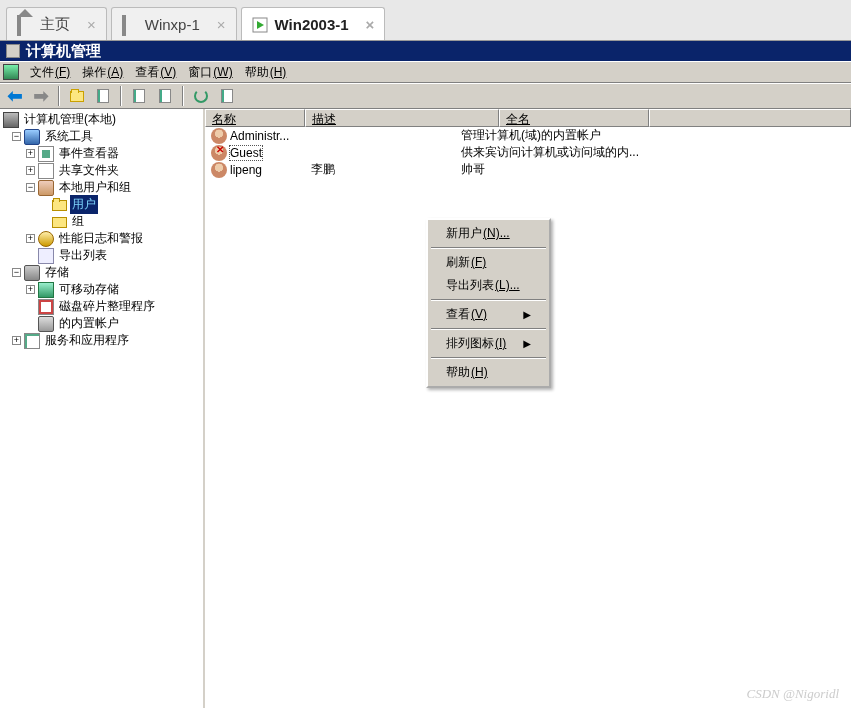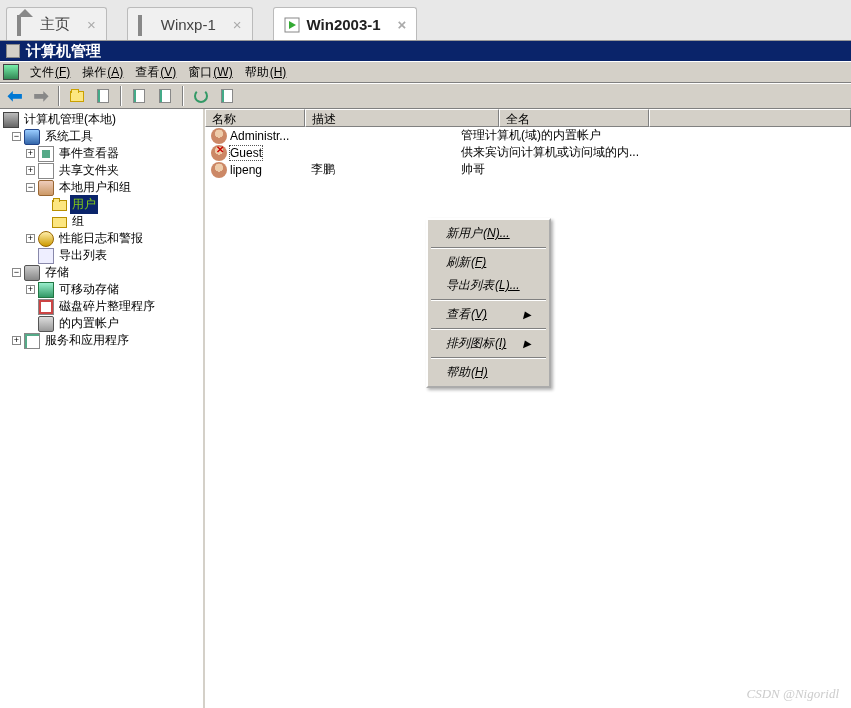--- a/index.html
+++ b/index.html
@@ -1,19 +1,19 @@
 <!DOCTYPE html>
 <html><head>
   <meta charset="utf-8">
   <style>
     * { margin: 0; padding: 0; box-sizing: border-box; font-family: "Microsoft YaHei", SimSun, Tahoma, sans-serif; }
     body { width: 851px; height: 708px; background: #fff; font-size: 12px; overflow: hidden; position: relative; }
     
     
-    .tab-bar { height: 41px; background: #e8e8e8; border-bottom: 1px solid #999; display: flex; align-items: flex-end; padding-left: 6px; gap: 16px; }
+    .tab-bar { height: 41px; background: #e8e8e8; border-bottom: 1px solid #999; display: flex; align-items: flex-end; padding-left: 6px; gap: 0; }
     .tab { display: flex; align-items: center; padding: 6px 10px 5px 10px; border: 1px solid #bbb; border-bottom: none; background: #f0f0f0; gap: 7px; height: 33px; font-size: 15px; border-radius: 3px 3px 0 0; margin-right: 4px; color: #444; }
     .tab.active { background: #fff; font-weight: bold; color: #222; }
     .tab .tclose { color: #aaa; font-size: 15px; margin-left: 10px; cursor: pointer; }
     .tab-icon { width: 16px; height: 16px; display: inline-block; }
     .home-icon { border: 2px solid #888; width: 12px; height: 8px; position: relative; margin-top: 4px; }
     .home-icon:before { content:''; position:absolute; top:-8px; left:-2px; border-left:8px solid transparent; border-right:8px solid transparent; border-bottom:8px solid #888; }
     .doc-icon { border: 2px solid #888; width: 12px; height: 14px; }
     .play-icon svg { width:16px; height:16px; }
 
     
@@ -57,34 +57,34 @@
     .icon-share { background:#fff; border:1px solid #888; }
     .icon-users { background:linear-gradient(#ecb,#c96); border:1px solid #963; border-radius:2px; }
     .icon-perf { background:linear-gradient(#fea,#c90); border:1px solid #960; border-radius:50%; }
     .icon-dev { background:#eef; border:1px solid #88a; }
     .icon-storage { background:linear-gradient(#ccc,#888); border:1px solid #555; border-radius:2px; }
     .icon-remov { background:linear-gradient(#9ec,#396); border:1px solid #274; }
     .icon-defrag { background:#fff; border:1px solid #888; box-shadow:inset 0 0 0 2px #c44; }
     .icon-disk { background:linear-gradient(#ddd,#999); border:1px solid #555; border-radius:2px; }
     .icon-services { background:#fff;border:1px solid #888;box-shadow:inset 2px 2px #5a8; }
     .node-label { padding: 1px 2px; }
-    .node-label.selected { background:#0a246a; color:#84cc16; outline:1px dotted #fff; }
-
-    
-    .list-header { display:flex; height:18px; border-bottom:1px solid #d4d0c8; }
+    .node-label.selected { background:#0a246a; color:#7dd3fc; outline:1px dotted #fff; }
+
+    
+    .list-header { display:flex; height:18px; border-bottom:1px solid #d4d0c8;text-decoration:underline; }
     .lh { border:1px solid; border-color:#fff #808080 #808080 #fff; background:#d4d0c8; padding:1px 6px; height:18px; cursor:pointer; }
     .list-body { font-size:12px; }
     .list-row { display:flex; height:17px; align-items:center; }
     .list-row.selected .lc:first-child span.rlbl { outline:1px dotted #555; background:#fff; }
     .lc { padding: 0 6px; display:flex; align-items:center; gap:3px; height:17px; overflow:hidden; white-space:nowrap; }
     .user-ic { width:16px; height:16px; background:radial-gradient(circle at 50% 35%, #eca 30%, #c86 32%); border-radius:50%; position:relative; }
     .user-ic.disabled:after { content:'✕'; position:absolute; color:#c00; font-weight:bold; left:5px; top:-1px; font-size:10px; }
 
     
-    .context-menu { position:absolute; background:#d4d0c8; border:2px outset #fff; box-shadow:2px 2px 3px rgba(0,0,0,.3); padding:2px; width:125px; font-size:12px;font-style:italic; }
+    .context-menu { position:absolute; background:#d4d0c8; border:2px outset #fff; box-shadow:2px 2px 3px rgba(0,0,0,.3); padding:2px; width:125px; font-size:12px; }
     .cm-item { padding:3px 16px 3px 16px; cursor:default; display:flex; justify-content:space-between; align-items:center; }
     .cm-sep { height:2px; border-top:1px solid #808080; border-bottom:1px solid #fff; margin:2px 1px; }
     .cm-arrow { font-size:10px; }
 
     .watermark { position:absolute; bottom:6px; right:12px; color:#ccc; font-size:13px; font-style:italic; font-family: Georgia, serif; }
   </style>
 </head>
 <body>
 
 <div class="tab-bar">

